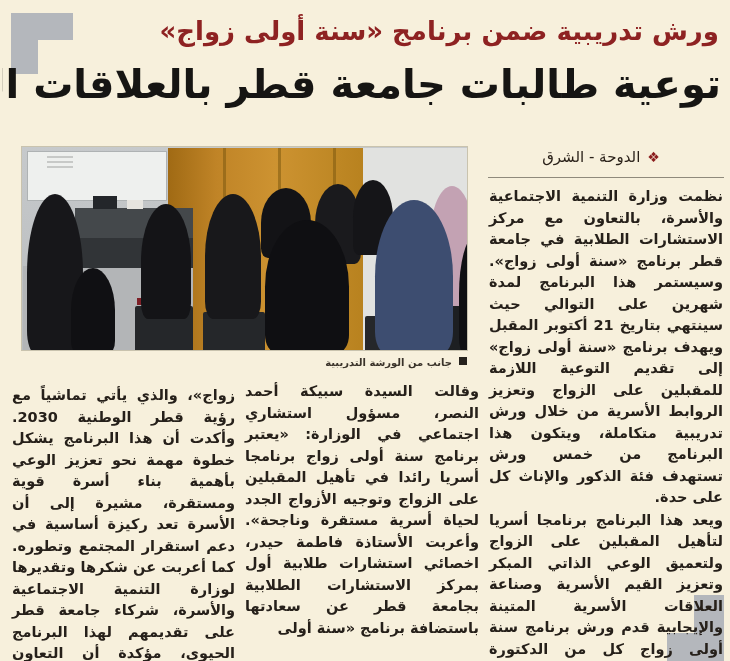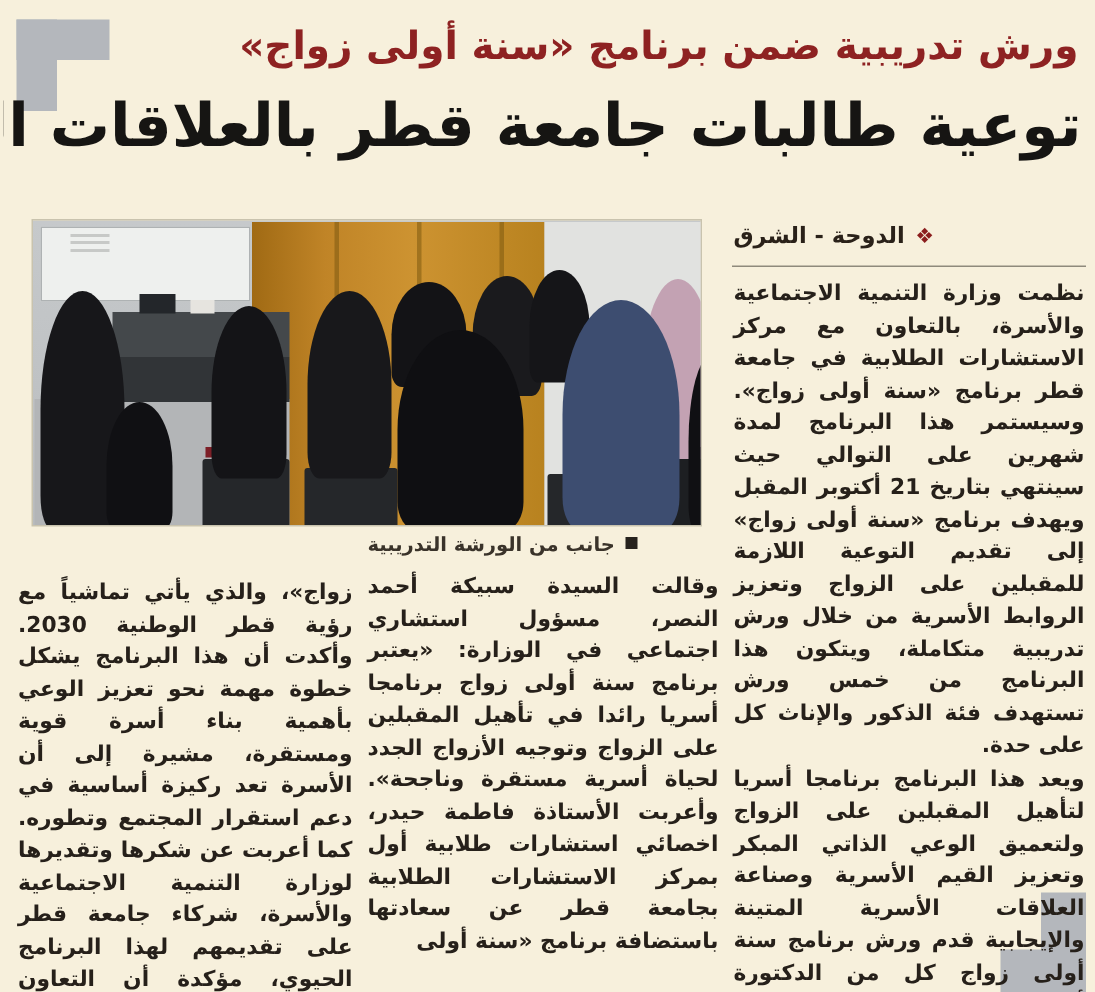--- a/index.html
+++ b/index.html
@@ -100,25 +100,25 @@
   <div class="fig" style="left:182px;top:46px;width:56px;height:125px;background:#18181b"></div>
   <div class="fig" style="left:238px;top:40px;width:50px;height:70px;background:#131316"></div>
   <div class="fig" style="left:292px;top:36px;width:46px;height:80px;background:#1a1a1d"></div>
   <div class="fig" style="left:330px;top:32px;width:40px;height:75px;background:#151518"></div>
   <div class="fig" style="left:406px;top:38px;width:46px;height:120px;background:#c3a2b3"></div>
   <div class="fig" style="left:242px;top:72px;width:84px;height:133px;background:#0f0f12"></div>
   <div class="fig" style="left:352px;top:52px;width:78px;height:153px;background:#3d4d70"></div>
   <div class="fig" style="left:436px;top:88px;width:32px;height:117px;background:#101013"></div>
 </div>
 
-<div style="position:absolute;left:243px;top:353px;width:224px;text-align:left;font-size:13px;font-weight:bold;color:#3a332a">
+<div style="position:absolute;left:243px;top:353px;width:224px;text-align:right;font-size:10px;font-weight:bold;color:#3a332a">
   <span style="display:inline-block;width:8px;height:8px;background:#26221d;margin-left:6px"></span><span>جانب من الورشة التدريبية</span>
 </div>
 
-<div style="position:absolute;left:487px;top:145px;width:226px;text-align:left;font-size:15px;font-weight:bold;color:#2a2119">
+<div style="position:absolute;left:487px;top:145px;width:226px;text-align:center;font-size:15px;font-weight:normal;color:#2a2119">
   <span style="color:#8b1d1d;font-size:14px;margin-left:6px">❖</span><span>الدوحة - الشرق</span>
 </div>
 <div style="position:absolute;left:487px;top:174px;width:236px;height:1px;background:#8f8a7c"></div>
 
 <div style="position:absolute;left:487px;top:182px;width:236px;font-size:14.5px;font-weight:bold;line-height:21.5px;color:#26201a;text-align:justify;text-align-last:right">
   <p>نظمت وزارة التنمية الاجتماعية والأسرة، بالتعاون مع مركز الاستشارات الطلابية في جامعة قطر برنامج «سنة أولى زواج». وسيستمر هذا البرنامج لمدة شهرين على التوالي حيث سينتهي بتاريخ 21 أكتوبر المقبل ويهدف برنامج «سنة أولى زواج» إلى تقديم التوعية اللازمة للمقبلين على الزواج وتعزيز الروابط الأسرية من خلال ورش تدريبية متكاملة، ويتكون هذا البرنامج من خمس ورش تستهدف فئة الذكور والإناث كل على حدة.</p>
   <p>ويعد هذا البرنامج برنامجا أسريا لتأهيل المقبلين على الزواج ولتعميق الوعي الذاتي المبكر وتعزيز القيم الأسرية وصناعة العلاقات الأسرية المتينة والإيجابية قدم ورش برنامج سنة أولى زواج كل من الدكتورة أسماء الدوسري، والدكتورة لطيفة المغيصيب. وتناول هذا البرنامج عدة محاور منها: مقومات الاستعداد الشخصي للزواج، توضيح التصور الشخصي عن الزواج وتطويره، اختيار شريك</p>
 </div>
 
 <div style="position:absolute;left:243px;top:377px;width:236px;font-size:14.5px;font-weight:bold;line-height:21.5px;color:#26201a;text-align:justify;text-align-last:right">

